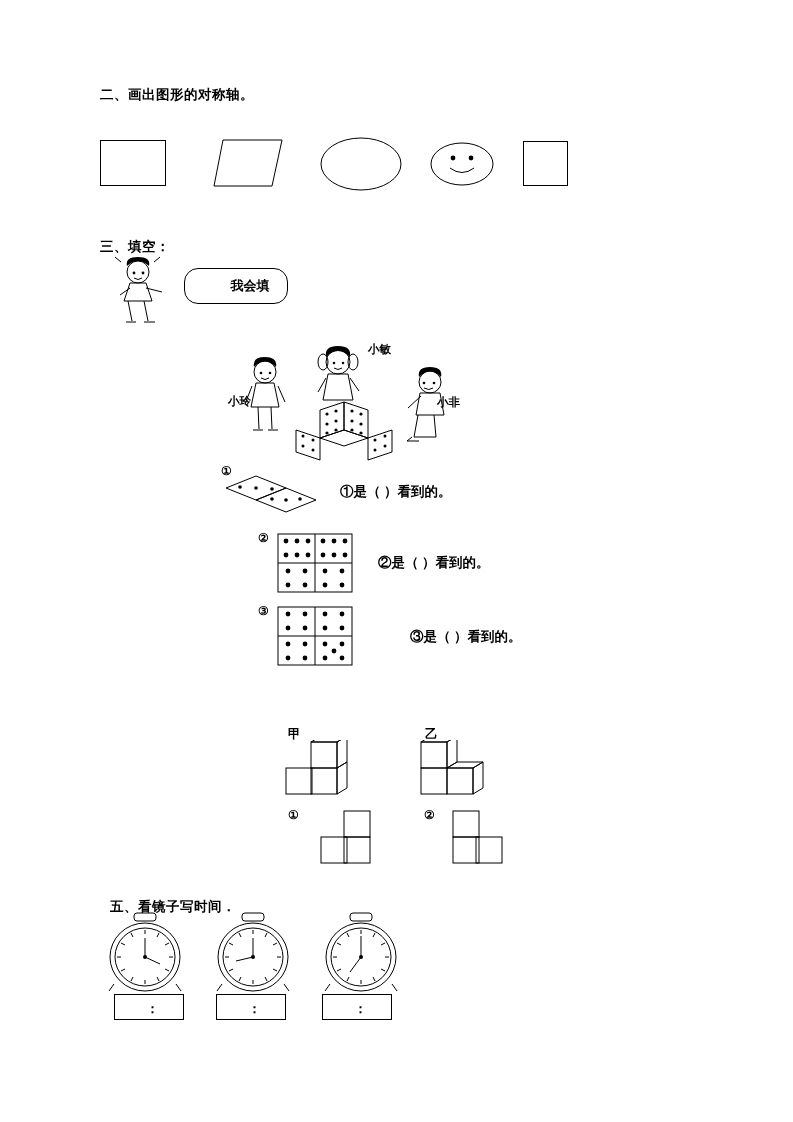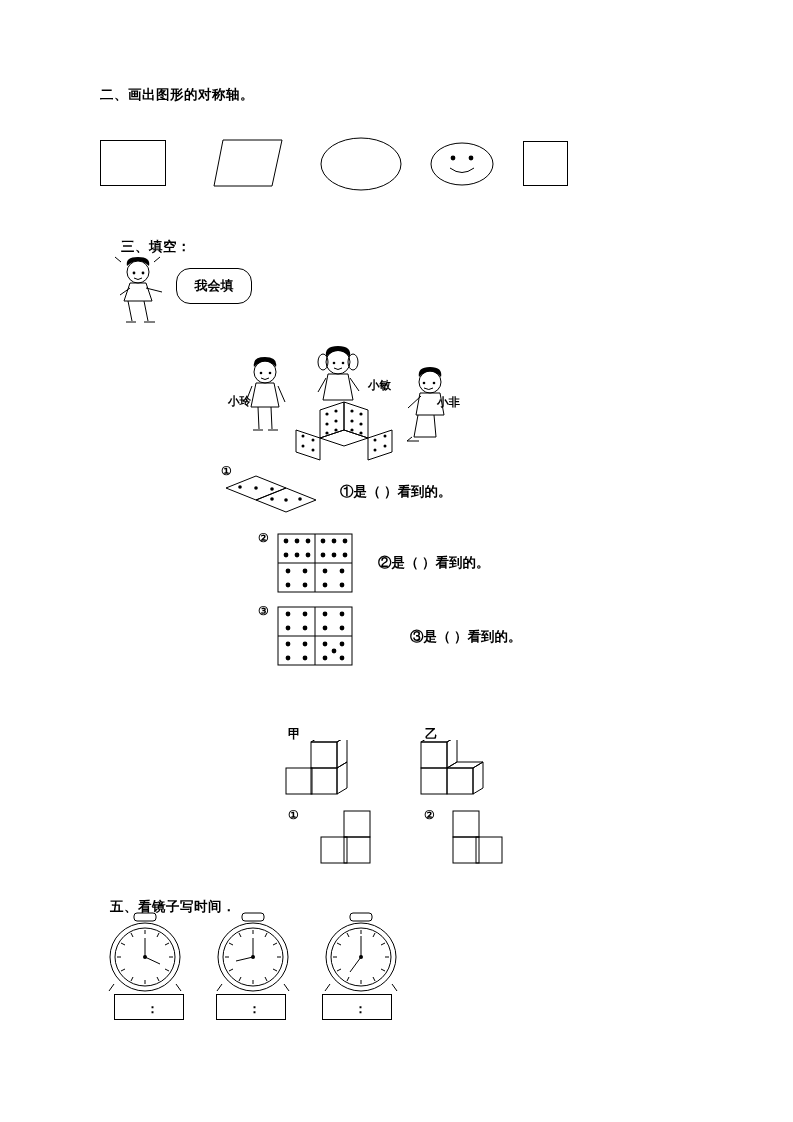--- a/index.html
+++ b/index.html
@@ -102,40 +102,40 @@
     <svg style="position:absolute; left:428px; top:136px;" width="70" height="56">
       <ellipse cx="34" cy="28" rx="31" ry="21" class="cube-line"></ellipse>
       <circle cx="25" cy="22" r="2.4" fill="#000"></circle>
       <circle cx="43" cy="22" r="2.4" fill="#000"></circle>
       <path d="M22,32 Q34,41 46,32" class="cube-line"></path>
     </svg>
 
     <div class="box sq1"></div>
   </div>
 
-  <div class="sec-title" style="left:100px; top:238px;margin-left:21px;">三、填空：</div>
+  <div class="sec-title" style="left:100px; top:238px;">三、填空：</div>
 
   <svg style="position:absolute; left:104px; top:256px;" width="72" height="82">
     <circle cx="34" cy="16" r="11" class="cube-line"></circle>
     <path d="M23,10 q11,-10 22,0 q2,-9 -11,-9 q-13,0 -11,9" fill="#000"></path>
     <circle cx="30" cy="17" r="1.4" fill="#000"></circle>
     <circle cx="39" cy="17" r="1.4" fill="#000"></circle>
     <path d="M30,22 q4,3 8,0" class="cube-line"></path>
     <path d="M26,27 l16,0 l6,18 l-28,0 z" class="cube-line"></path>
     <path d="M42,32 l16,4" class="cube-line"></path>
     <path d="M26,32 l-10,7" class="cube-line"></path>
     <path d="M24,45 l4,20 M40,45 l4,20" class="cube-line"></path>
     <path d="M22,66 l10,0 M40,66 l11,0" class="cube-line"></path>
     <path d="M17,6 l-6,-5 M50,6 l6,-5" class="cube-line"></path>
   </svg>
 
-  <div class="bubble" style="left:176px; top:268px; width:74px; height:34px;">我会填</div>
+  <div class="bubble" style="left:184px; top:268px; width:74px; height:34px;padding-left:28px;">我会填</div>
 
   <div class="kid-name" style="left:228px; top:394px;">小玲</div>
-  <div class="kid-name" style="left:368px; top:342px;margin-top:36px;">小敏</div>
+  <div class="kid-name" style="left:368px; top:342px;">小敏</div>
   <div class="kid-name" style="left:437px; top:395px;">小非</div>
 
   <svg style="position:absolute; left:240px; top:356px;" width="50" height="100">
     <circle cx="25" cy="16" r="11" class="cube-line"></circle>
     <path d="M14,11 q11,-11 22,0 q2,-10 -11,-10 q-13,0 -11,10" fill="#000"></path>
     <circle cx="21" cy="17" r="1.3" fill="#000"></circle>
     <circle cx="30" cy="17" r="1.3" fill="#000"></circle>
     <path d="M21,22 q4,3 8,0" class="cube-line"></path>
     <path d="M16,27 l18,0 l5,24 l-28,0 z" class="cube-line"></path>
     <path d="M12,30 l-7,18 M38,30 l7,16" class="cube-line"></path>

